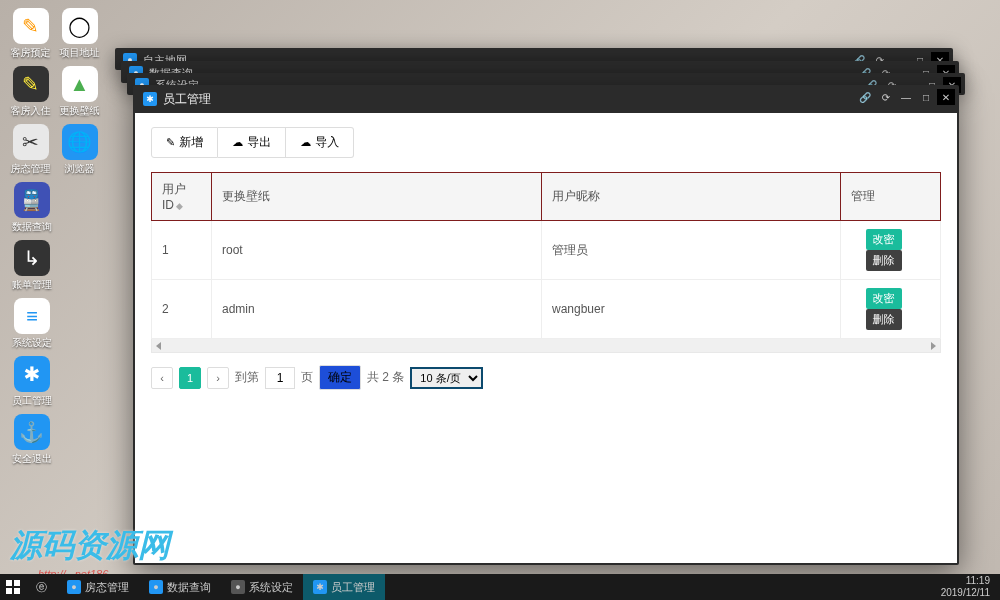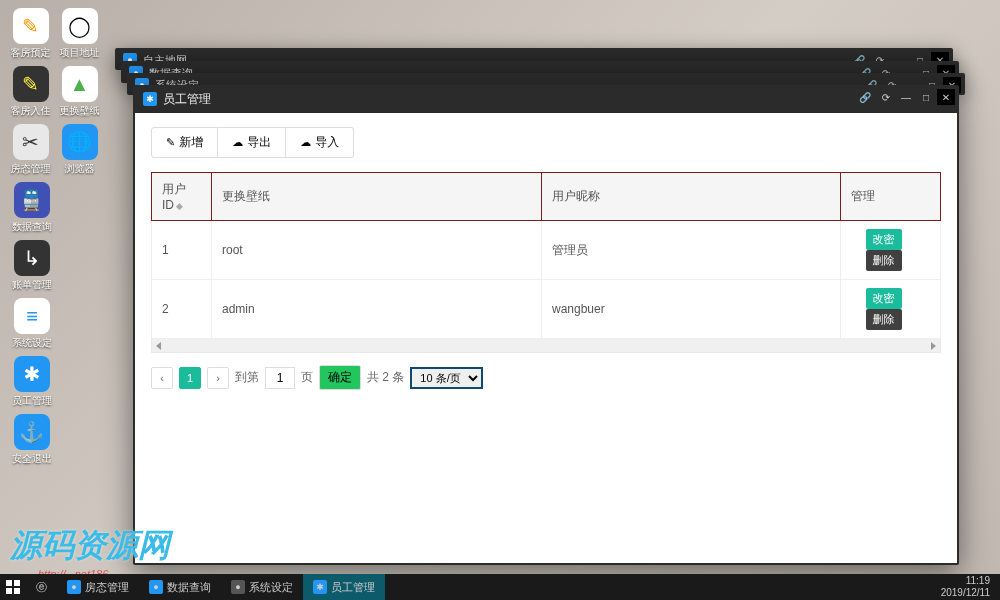--- a/index.html
+++ b/index.html
@@ -55,21 +55,21 @@
 .scroll-hint { height: 14px; background: #f0f0f0; margin-top: 0; border: 1px solid #e8e8e8; border-top: none; position: relative; }
 .scroll-hint::before, .scroll-hint::after { content: ''; position: absolute; top: 3px; width: 0; height: 0; border-top: 4px solid transparent; border-bottom: 4px solid transparent; }
 .scroll-hint::before { left: 4px; border-right: 5px solid #999; }
 .scroll-hint::after { right: 4px; border-left: 5px solid #999; }
 
 
 .pager { display: flex; align-items: center; gap: 6px; margin-top: 12px; font-size: 12px; color: #666; }
 .pg-btn { width: 22px; height: 22px; border: 1px solid #ddd; display: flex; align-items: center; justify-content: center; cursor: pointer; font-size: 11px; border-radius: 2px; }
 .pg-cur { background: #1abc9c; color: #fff; border-color: #1abc9c; }
 .pg-input { width: 30px; height: 22px; border: 1px solid #ddd; text-align: center; font-size: 12px; }
-.pg-goto { padding: 3px 8px; border: 1px solid #ddd; background: #22c55e; font-size: 12px; cursor: pointer; border-radius: 2px; }
+.pg-goto { padding: 3px 8px; border: 1px solid #ddd; background: #1d4ed8; font-size: 12px; cursor: pointer; border-radius: 2px; }
 .pg-select { border: 2px solid #0c4a6e; padding: 2px 4px; font-size: 11px; }
 
 
 .watermark { position: absolute; left: 10px; bottom: 32px; font-size: 32px; font-weight: bold; color: #3bbce8; font-style: italic; text-shadow: 0 0 3px rgba(255,255,255,0.5); pointer-events: none; }
 .watermark-sub { position: absolute; left: 38px; bottom: 20px; font-size: 11px; color: #d9534f; font-style: italic; pointer-events: none; }
 
 
 .taskbar { position: absolute; bottom: 0; left: 0; right: 0; height: 26px; background: #1a1a1a; display: flex; align-items: center; color: #ccc; font-size: 11px; }
 .tb-start { width: 26px; height: 26px; display: flex; align-items: center; justify-content: center; cursor: pointer; }
 .tb-item { display: flex; align-items: center; gap: 4px; padding: 0 10px; height: 26px; cursor: pointer; }

